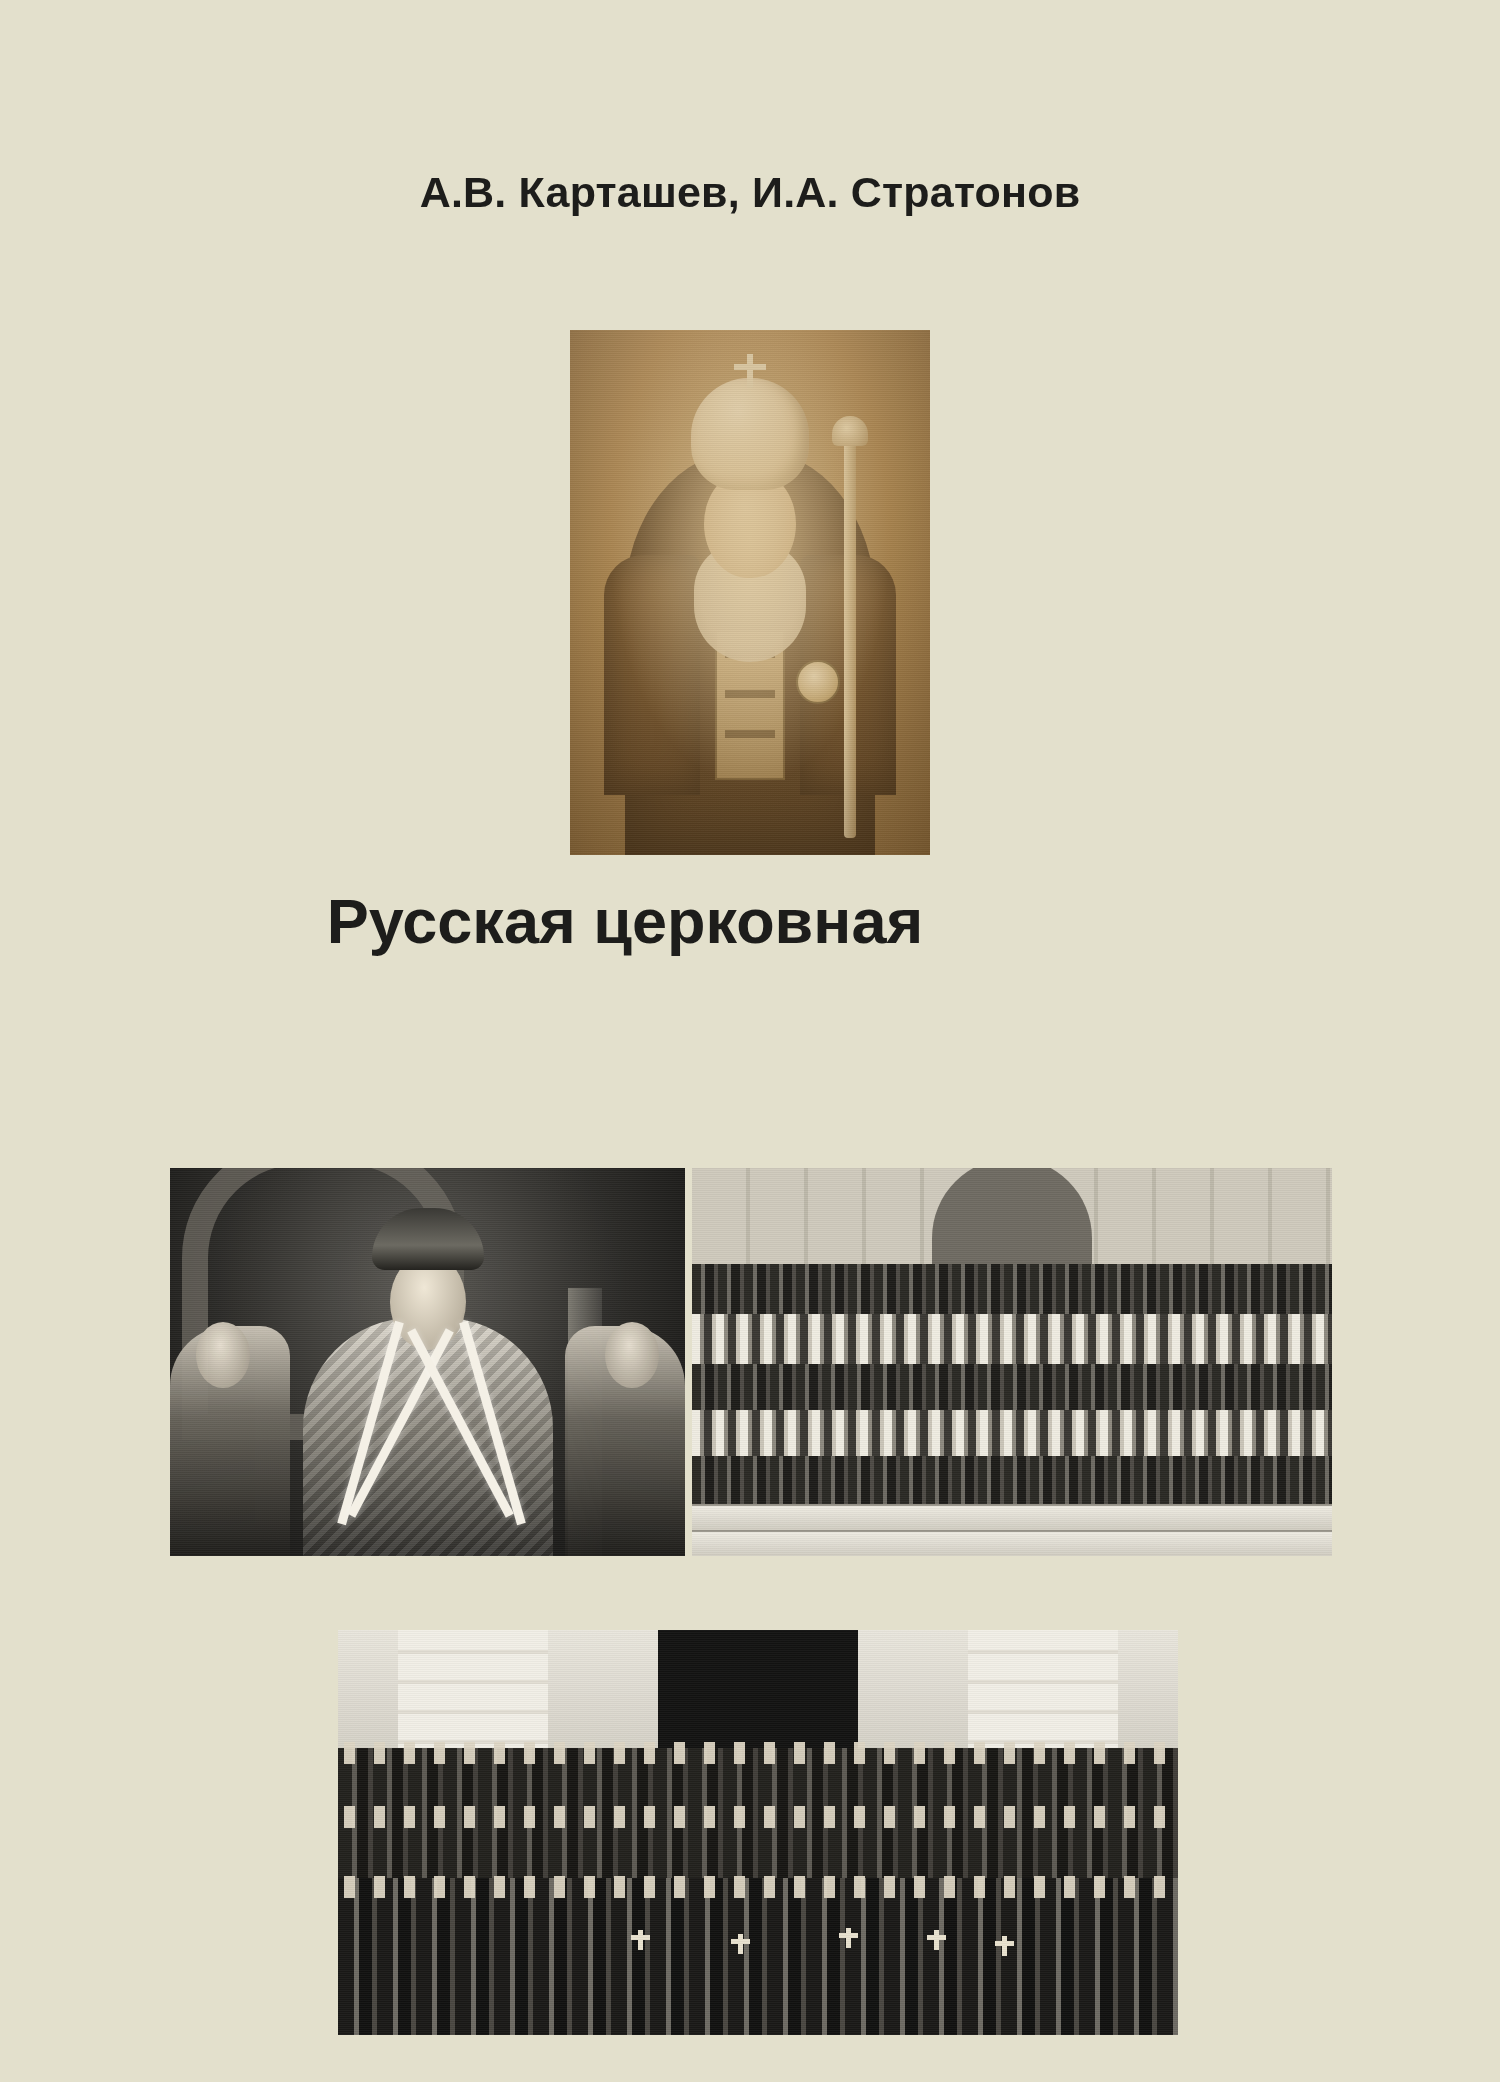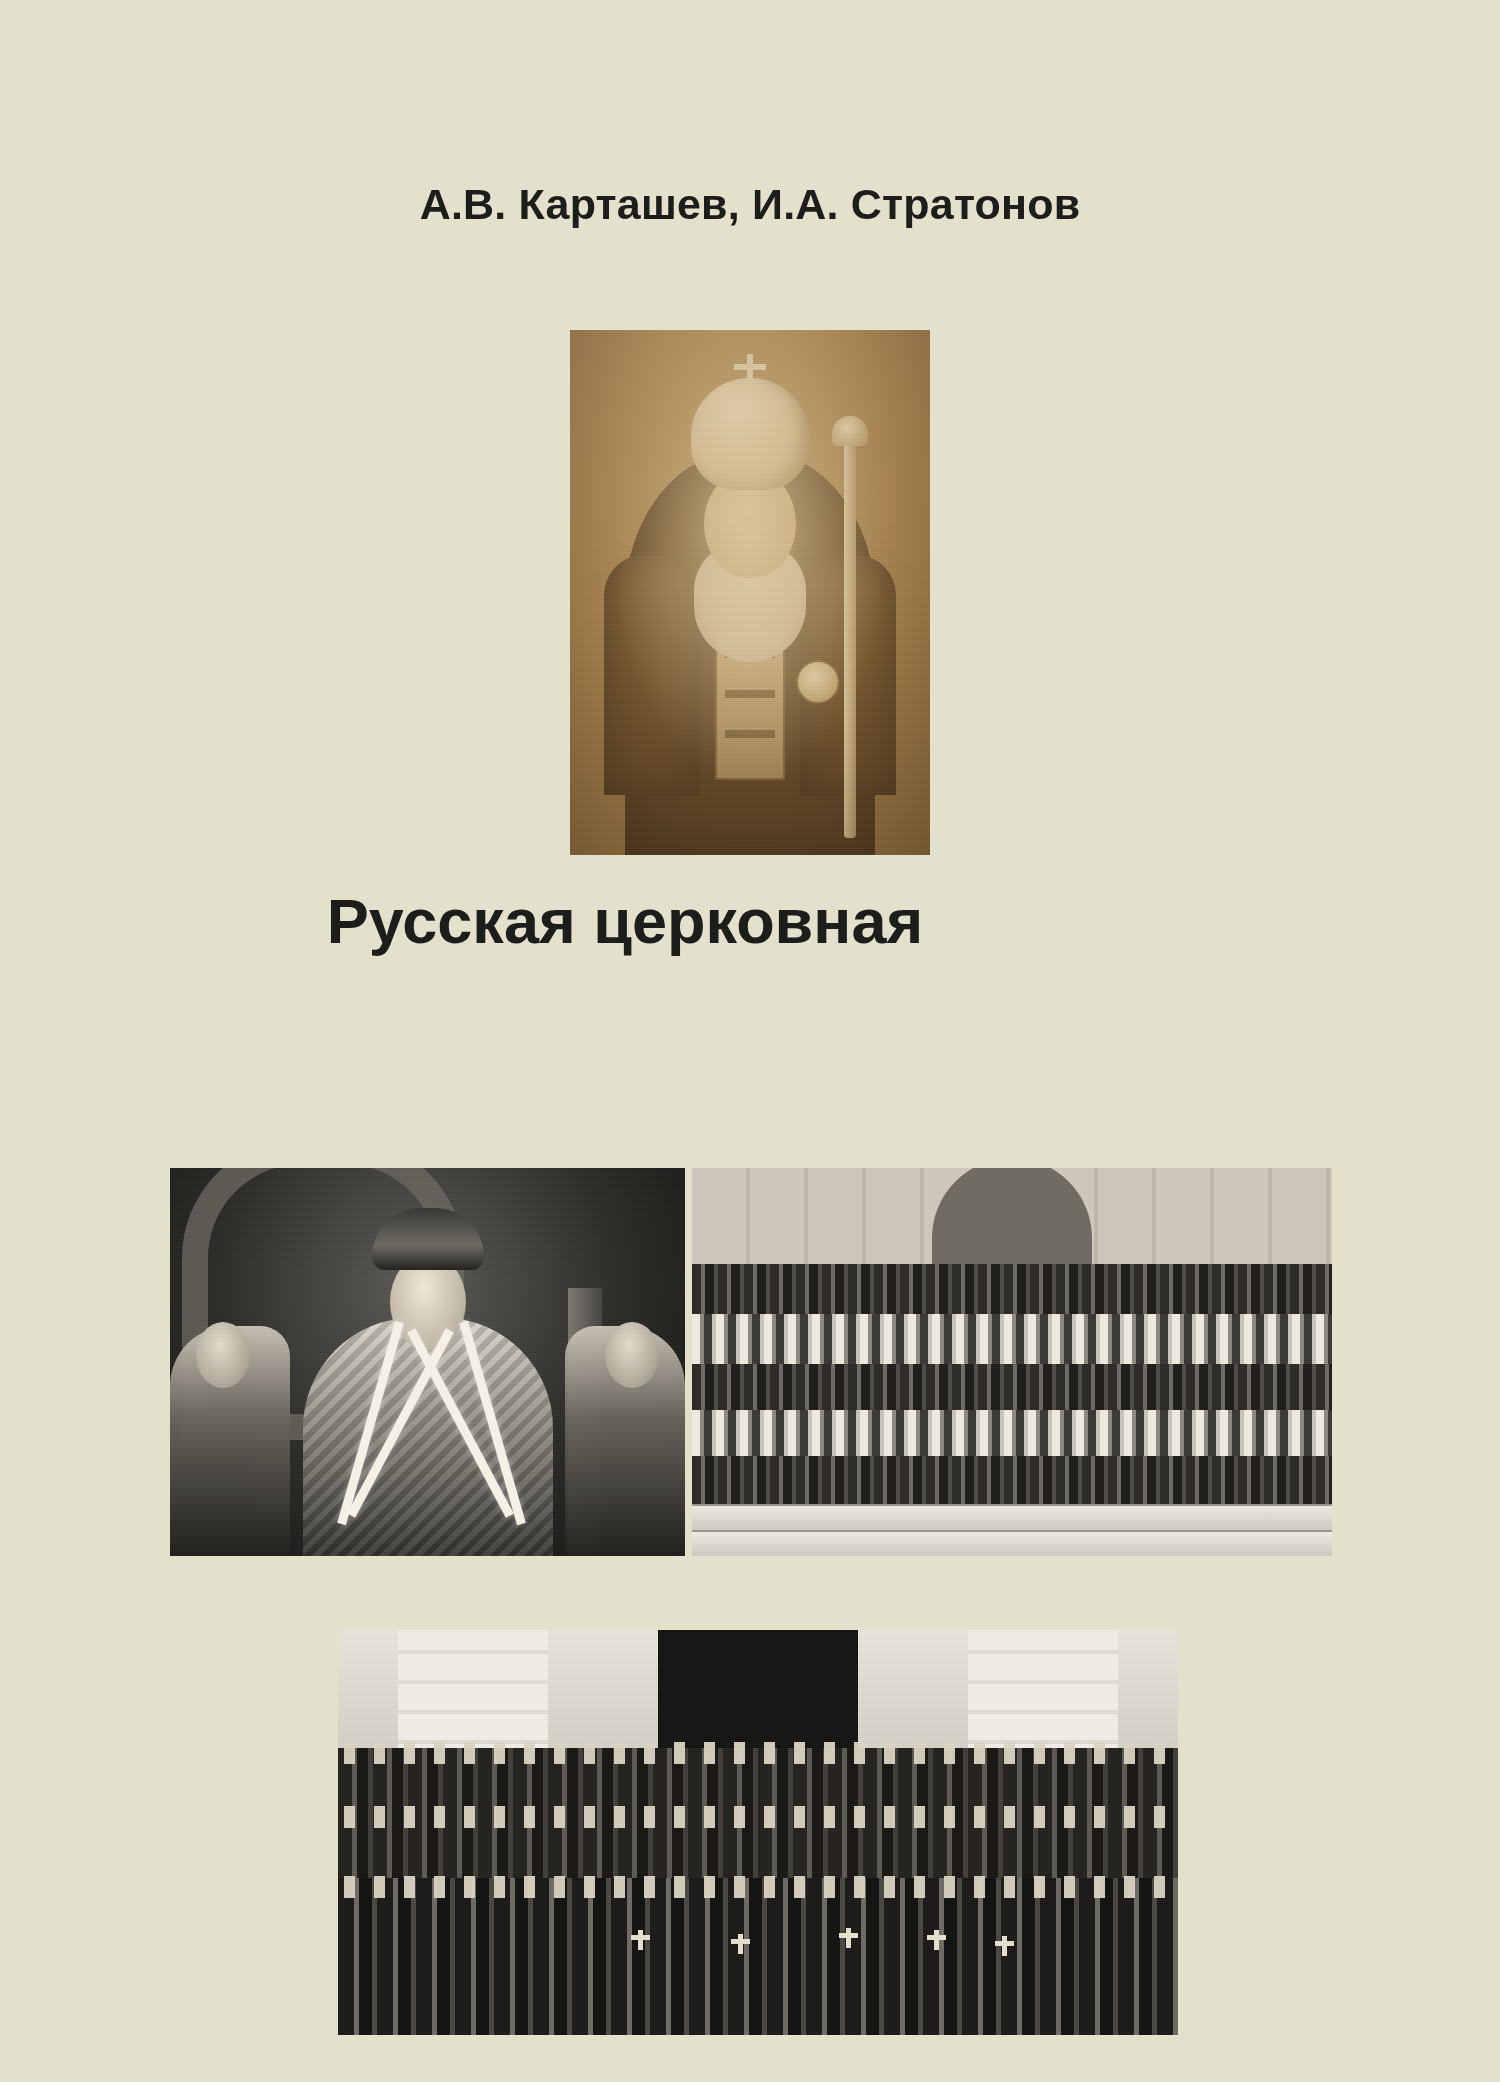--- a/index.html
+++ b/index.html
@@ -21,21 +21,20 @@
   .authors {
     position: absolute;
     top: 168px;
     left: 0;
     width: 1500px;
     text-align: center;
     font-size: 43px;
     font-weight: bold;
     color: #1d1d1b;
     letter-spacing: 0.2px;
-    margin-top: 12px;
   }
 
   
   .portrait {
     position: absolute;
     left: 570px;
     top: 330px;
     width: 360px;
     height: 525px;
     background: linear-gradient(160deg, #b49263 0%, #a8844f 45%, #8e6c3c 100%);

